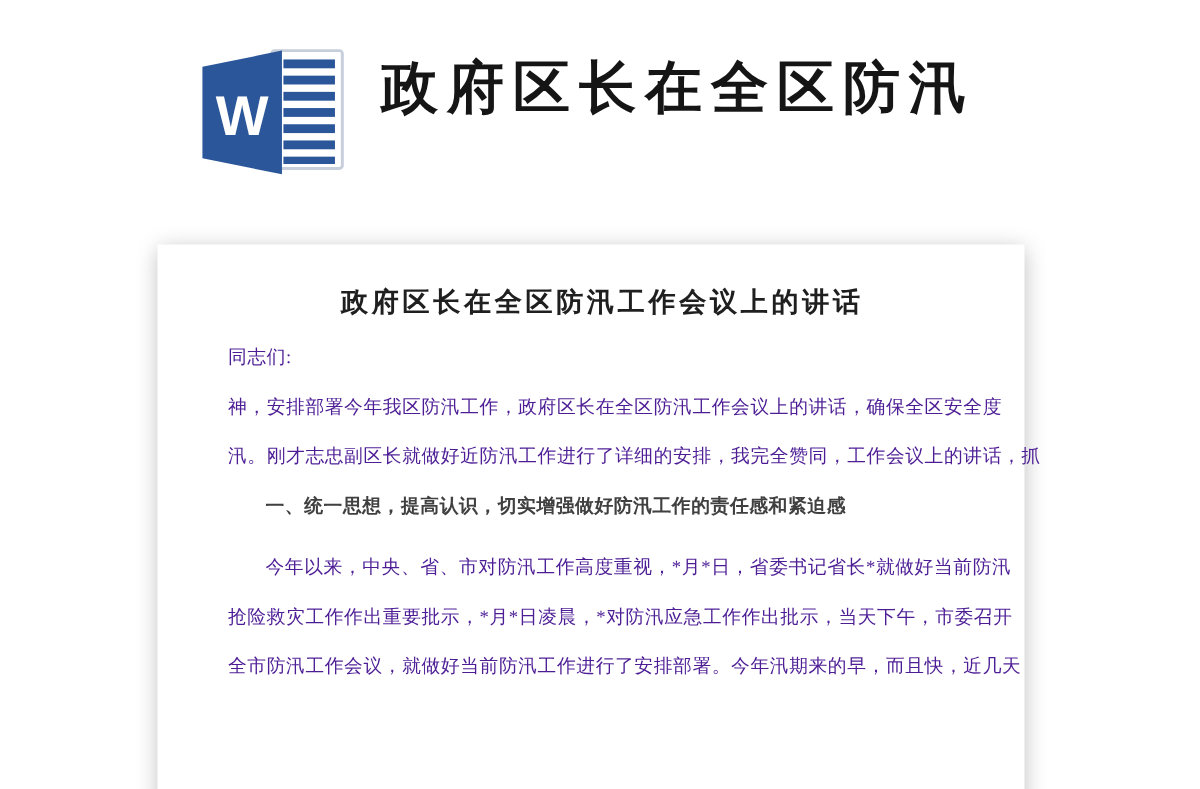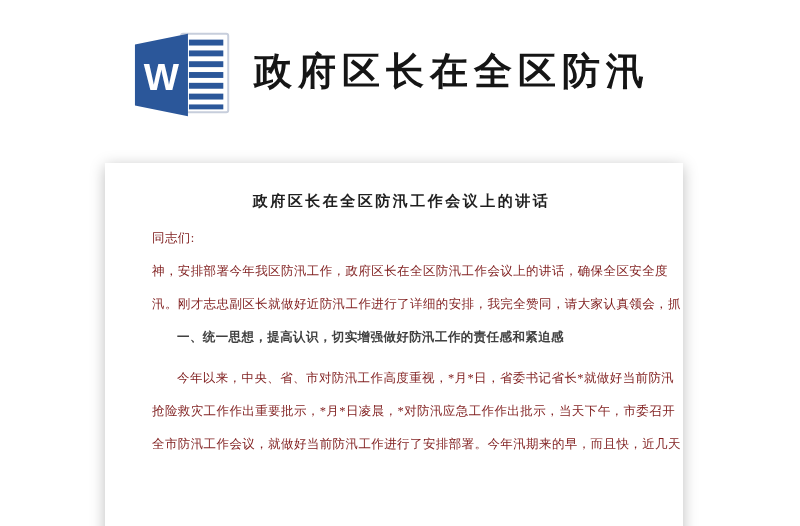--- a/index.html
+++ b/index.html
@@ -25,21 +25,21 @@
     display: flex;
     align-items: flex-start;
   }
   .word-icon {
     width: 108px;
     height: 96px;
     margin-right: 14px;
     flex: 0 0 auto;
   }
   .header-title {
-    margin-top: 24px;
+    margin-top: 12px;
     font-weight: bold;
     font-size: 38px;
     line-height: 42px;
     letter-spacing: 6px;
     color: #151515;
     white-space: nowrap;
     font-family: "Liberation Sans", sans-serif;
   }
   
   .page {
@@ -51,32 +51,32 @@
     box-sizing: border-box;
     background: #ffffff;
     box-shadow: 0 3px 14px rgba(0,0,0,0.26);
     padding: 22px 32px 0 47px;
   }
   .doc-title {
     height: 33px;
     line-height: 33px;
     text-align: center;
     font-weight: bold;
-    font-size: 15px;
+    font-size: 18px;
     letter-spacing: 2.5px;
     color: #1f1f1f;
     white-space: nowrap;
     font-family: "Liberation Serif", serif;
   }
   .doc-line {
     height: 33px;
     line-height: 33px;
     font-size: 12.5px;
     letter-spacing: 0.4px;
-    color: #7f1d1d;
+    color: #4c1d95;
     white-space: nowrap;
     font-family: "Liberation Serif", serif;
   }
   .indent { text-indent: 25px; }
   .bold   { font-weight: bold; color: #404040; }
   .mt4    { margin-top: 4px; }
   .mt8    { margin-top: 8px; }
 </style>
 </head>
 <body>
@@ -108,21 +108,21 @@
       <div>政府区长在全区防汛</div>
     </div>
   </div>
 
   <div class="page">
     <div class="doc-title">政府区长在全区防汛工作会议上的讲话</div>
 
     <div class="doc-line mt4">同志们:</div>
 
     <div class="doc-line">神，安排部署今年我区防汛工作，政府区长在全区防汛工作会议上的讲话，确保全区安全度</div>
-    <div class="doc-line">汛。刚才志忠副区长就做好近防汛工作进行了详细的安排，我完全赞同，请大家认真领会，抓</div>
+    <div class="doc-line">汛。刚才志忠副区长就做好近防汛工作进行了详细的安排，我完全赞同，工作会议上的讲话，抓</div>
 
     <div class="doc-line indent bold">一、统一思想，提高认识，切实增强做好防汛工作的责任感和紧迫感</div>
 
     <div class="doc-line indent mt8">今年以来，中央、省、市对防汛工作高度重视，*月*日，省委书记省长*就做好当前防汛</div>
     <div class="doc-line">抢险救灾工作作出重要批示，*月*日凌晨，*对防汛应急工作作出批示，当天下午，市委召开</div>
     <div class="doc-line">全市防汛工作会议，就做好当前防汛工作进行了安排部署。今年汛期来的早，而且快，近几天</div>
   </div>
 
 </div>
 

